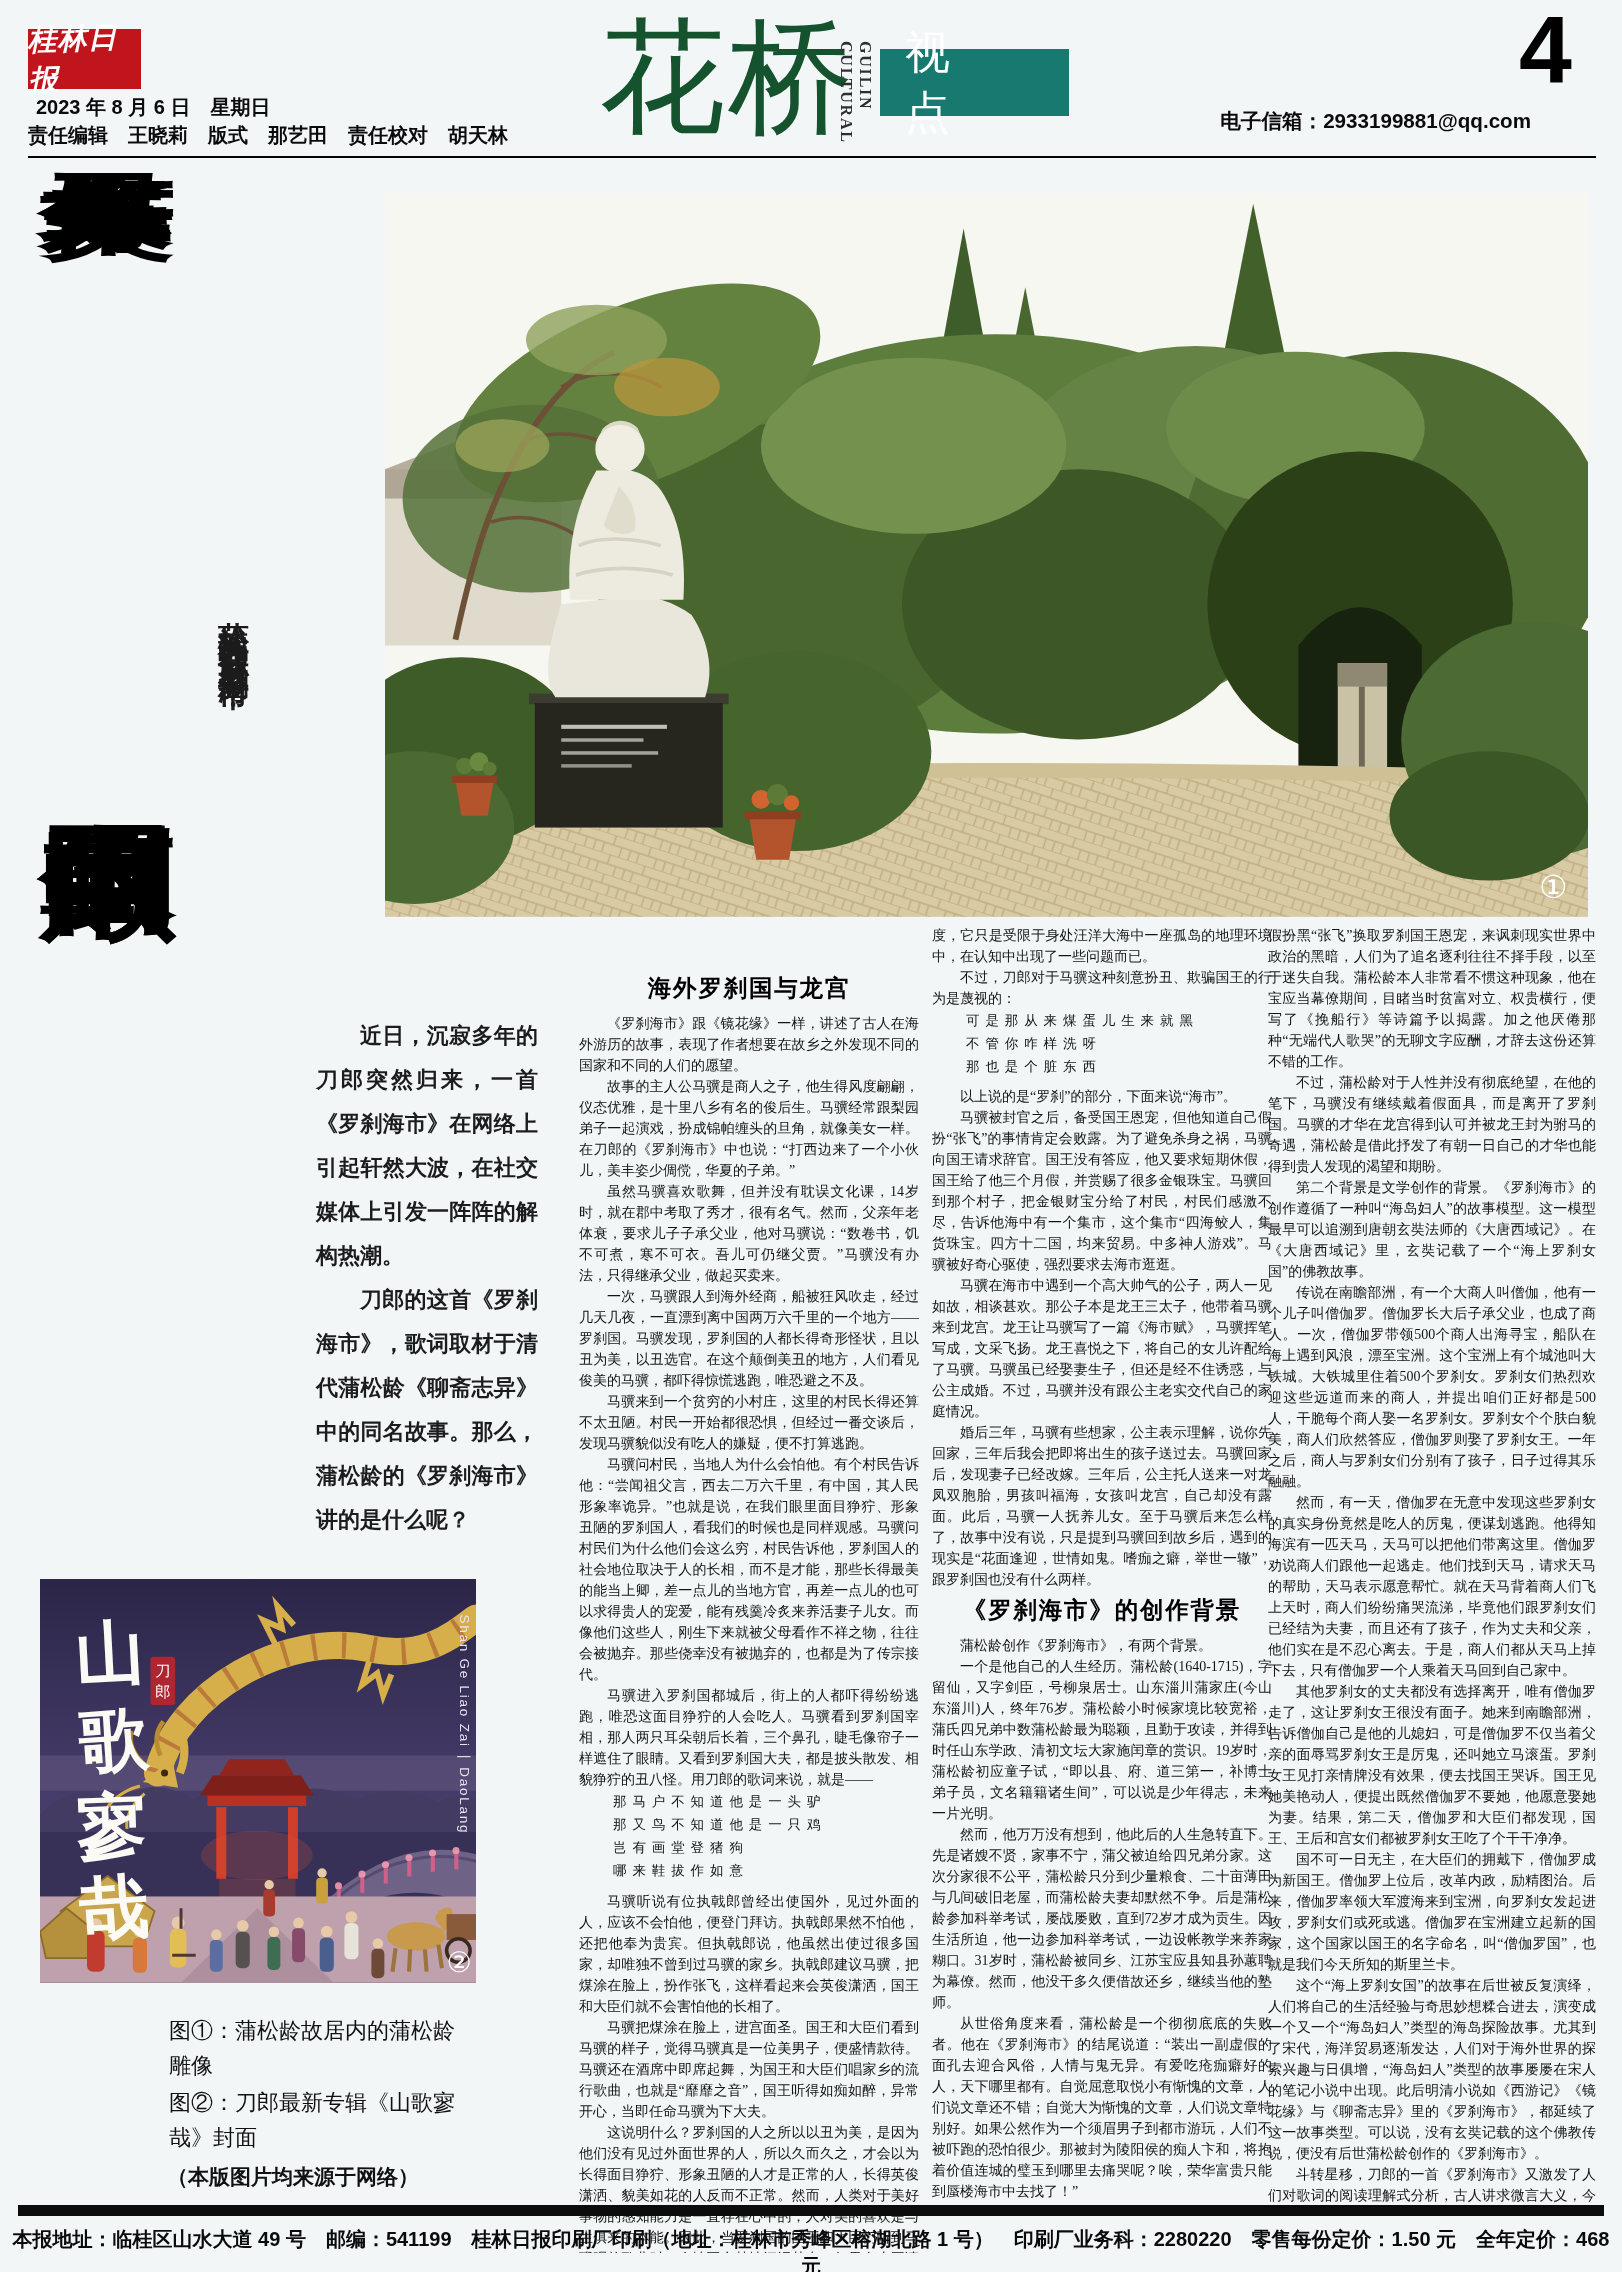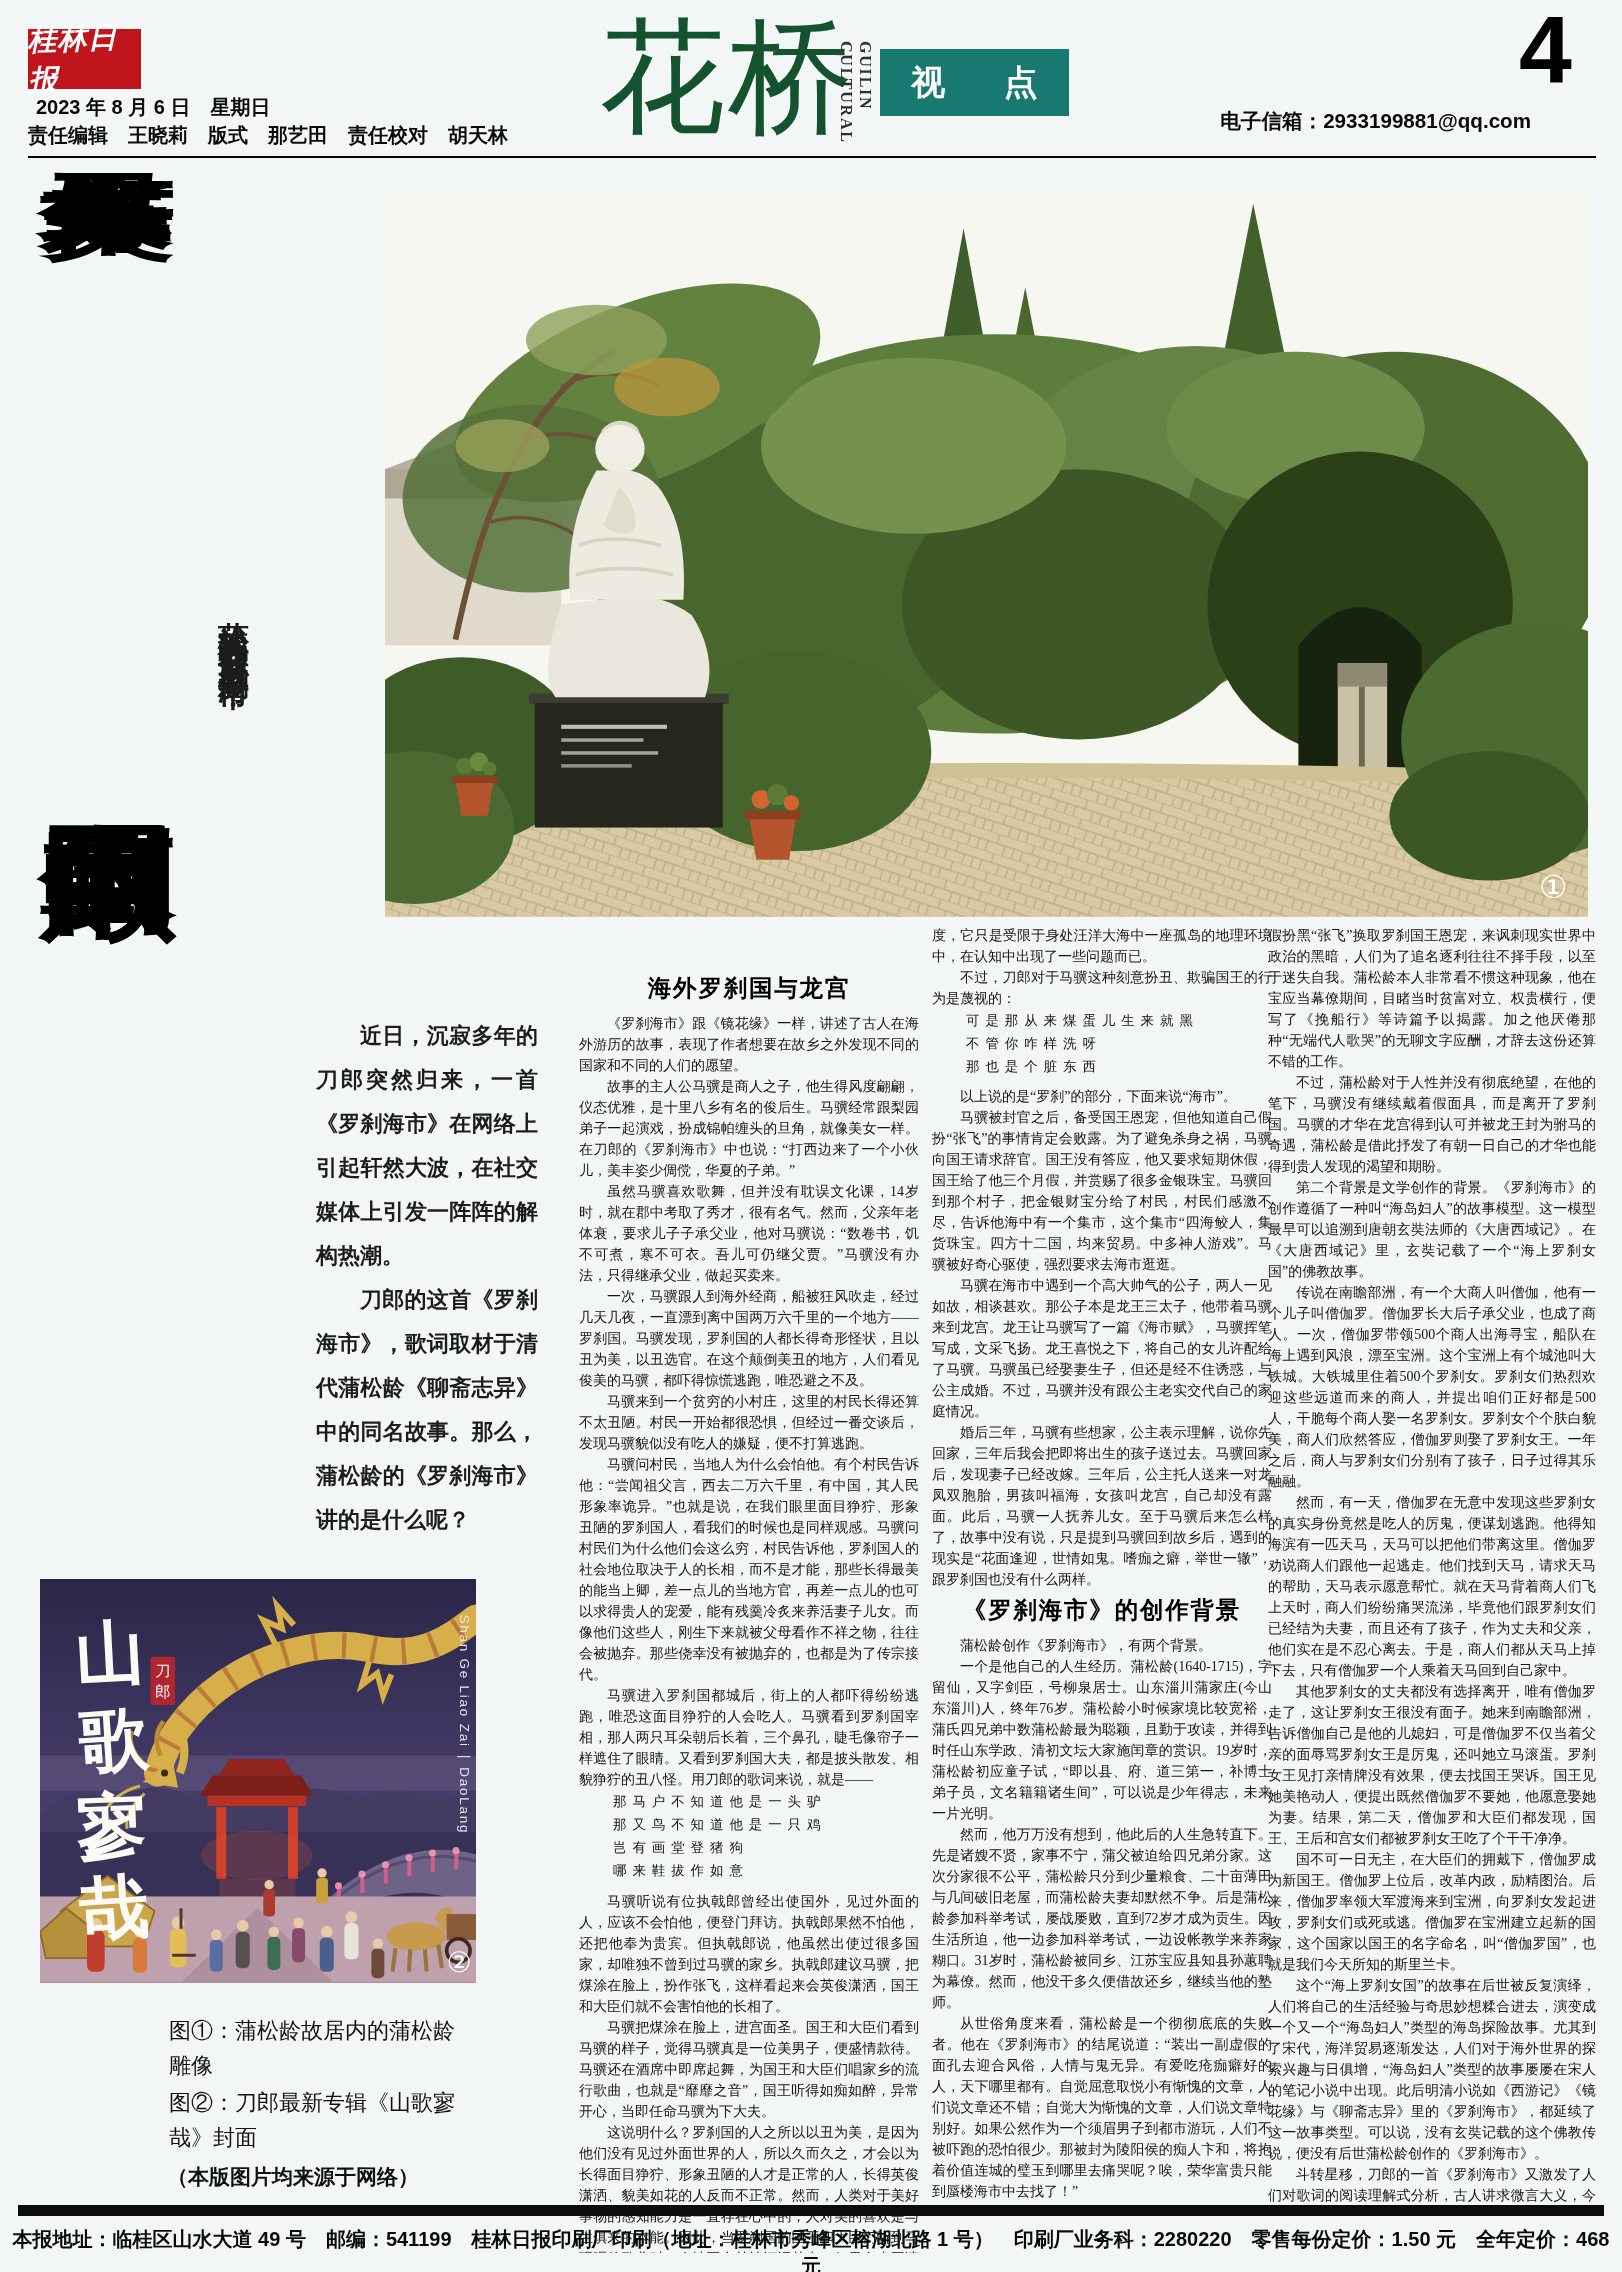--- a/index.html
+++ b/index.html
@@ -14,22 +14,22 @@
              font-family:"Liberation Sans",sans-serif;color:#0b0b0b;}
   .staff-line{position:absolute;left:28px;top:122px;font-size:20px;font-weight:700;
               font-family:"Liberation Sans",sans-serif;color:#0b0b0b;}
   .big-title{position:absolute;left:600px;top:14px;font-size:125px;line-height:1;color:#14532d;
              font-family:"Liberation Sans",sans-serif;font-weight:500;letter-spacing:3.5px;}
   .brand-en{position:absolute;left:837px;top:41px;height:118px;writing-mode:vertical-rl;
             font-size:16px;font-weight:700;letter-spacing:1.8px;color:#2e2e2e;
             font-family:"Liberation Serif",serif;line-height:1.15;}
   .tag-box{position:absolute;left:880px;top:49px;width:189px;height:67px;background:#17796f;
            display:flex;align-items:center;justify-content:center;}
-  .tag-box span{color:#fff;font-size:34px;letter-spacing:25px;padding-left:25px;
-                font-family:"Liberation Serif",serif;font-weight:bold;}
+  .tag-box span{color:#fff;font-size:45px;letter-spacing:25px;padding-left:25px;
+                font-family:"Liberation Serif",serif;}
   .page-num{position:absolute;left:1519px;top:2.4px;font-size:95px;font-weight:900;color:#000;
             font-family:"Liberation Sans",sans-serif;line-height:1;}
   .email-line{position:absolute;left:1140px;top:107px;width:391px;text-align:right;font-size:20.6px;
               font-weight:700;font-family:"Liberation Sans",sans-serif;color:#0b0b0b;}
   .head-rule{position:absolute;left:28px;top:156px;width:1568px;height:2.4px;background:#000;}
   
   .headline-v{position:absolute;writing-mode:vertical-rl;line-height:1;color:#000;font-weight:900;
               font-family:"Liberation Sans",sans-serif;}
   #headline1{left:42px;top:110px;font-size:135px;transform:scaleY(0.60);transform-origin:50% 0;}
   #headline2{left:42px;top:736px;font-size:136px;transform:scaleY(0.84);transform-origin:50% 0;}

